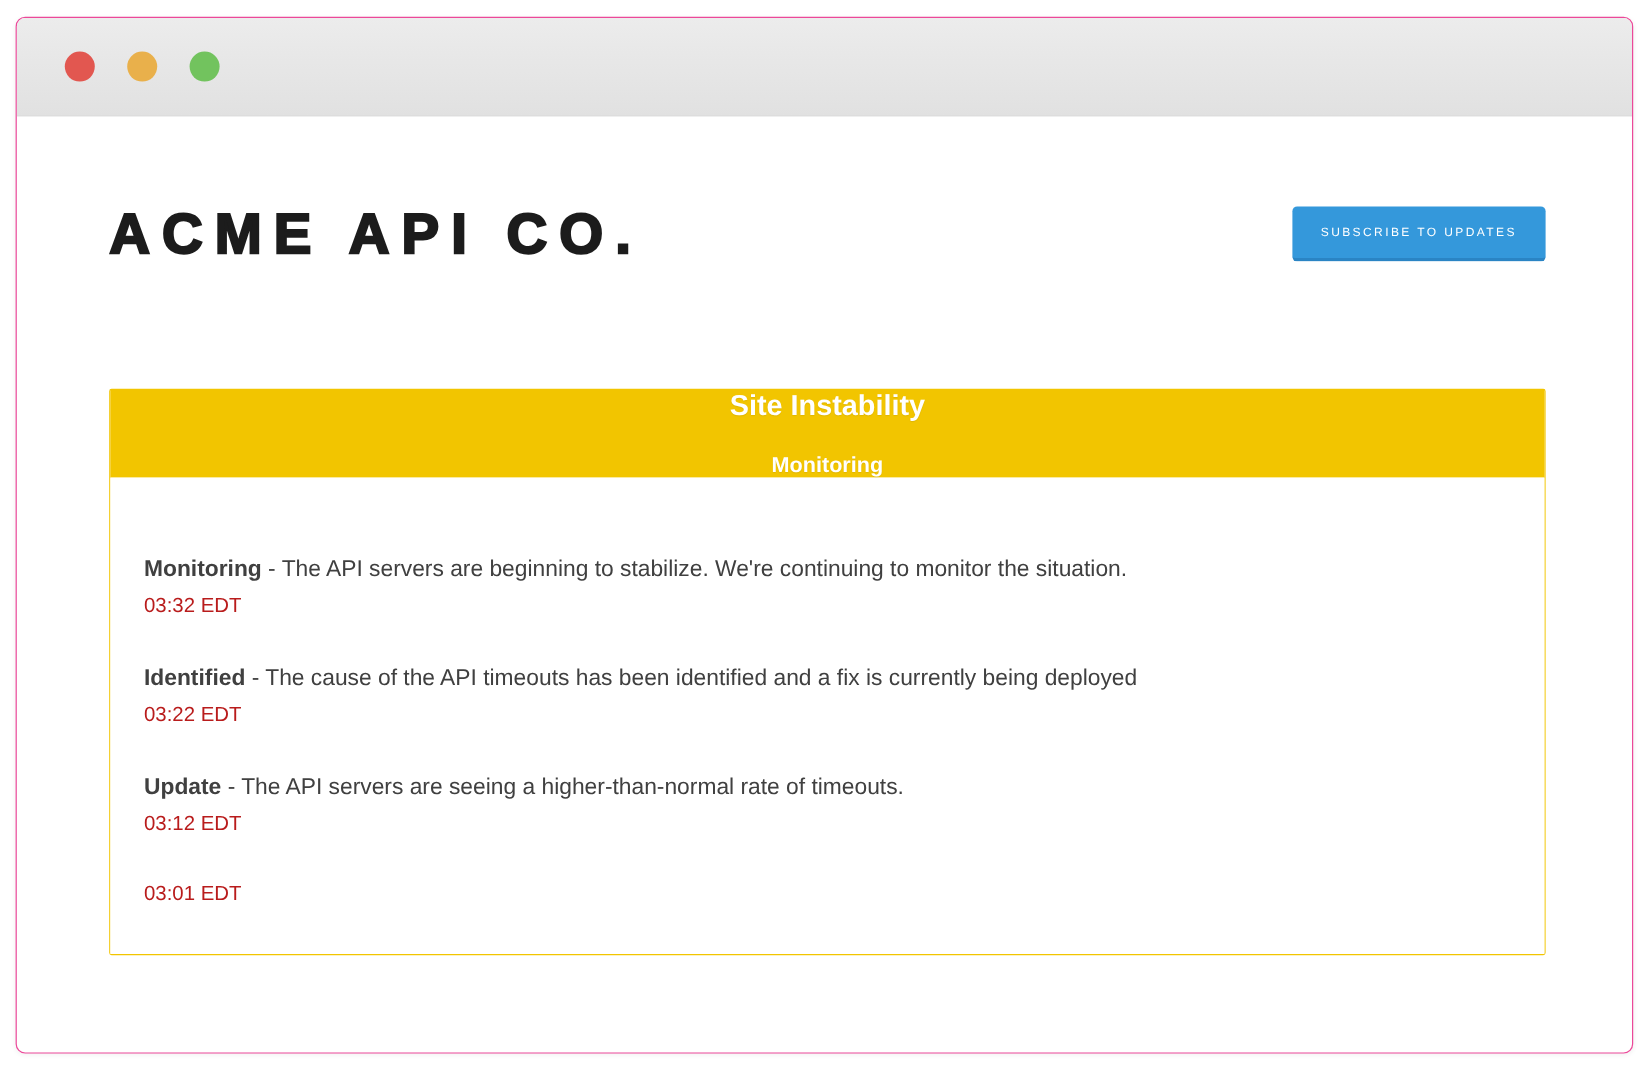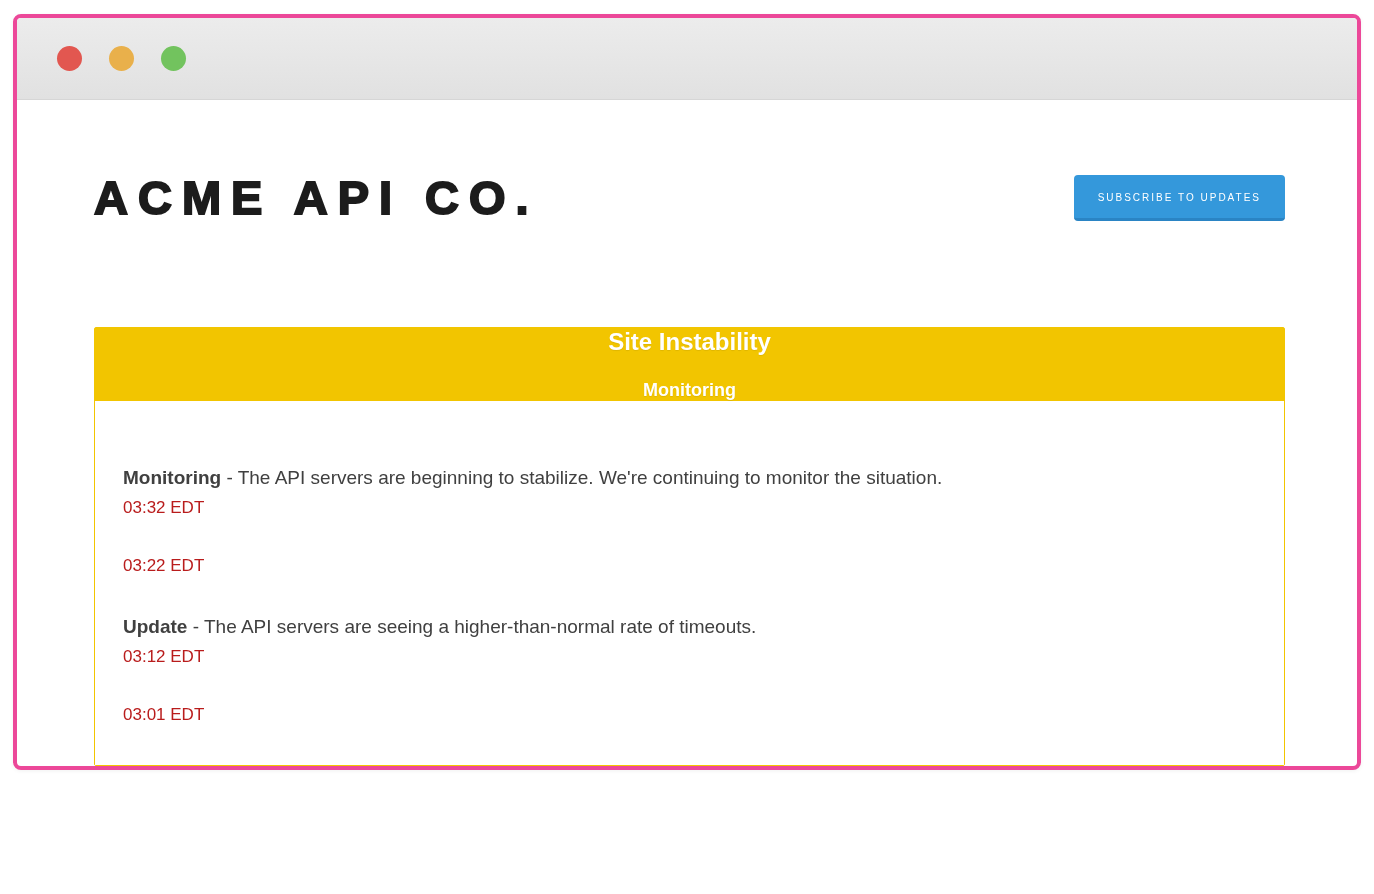--- a/index.html
+++ b/index.html
@@ -5,23 +5,23 @@
   * { margin: 0; padding: 0; box-sizing: border-box; }
   html, body {
     width: 1374px; height: 894px;
     background: #ffffff;
     font-family: "Liberation Sans", sans-serif;
     overflow: hidden;
   }
   .window {
     position: absolute;
     left: 13px; top: 14px;
-    width: 1348px; height: 756px;
+    width: 1348px; height: 864px;
     background: #ffffff;
-    border: 4px solid #ec4899;
+    border: 1px solid #ec4899;
     border-radius: 8px;
     box-shadow: 0 1px 4px rgba(0,0,0,0.06);
     overflow: hidden;
   }
   .titlebar {
     height: 82px;
     background: linear-gradient(#ececec, #e1e1e1);
     border-bottom: 1px solid #d6d6d6;
     display: flex;
     align-items: center;
@@ -146,20 +146,25 @@
         <div class="update">
           <div class="update-line">
             <span class="update-status">Monitoring</span>
             <span>-</span>
             <span>The API servers are beginning to stabilize. We're continuing to monitor the situation.</span>
           </div>
           <div class="update-time">03:32 EDT</div>
         </div>
 
         <div class="update">
+          <div class="update-line">
+            <span class="update-status">Identified</span>
+            <span>-</span>
+            <span>The cause of the API timeouts has been identified and a fix is currently being deployed</span>
+          </div>
           <div class="update-time">03:22 EDT</div>
         </div>
 
         <div class="update">
           <div class="update-line">
             <span class="update-status">Update</span>
             <span>-</span>
             <span>The API servers are seeing a higher-than-normal rate of timeouts.</span>
           </div>
           <div class="update-time">03:12 EDT</div>

